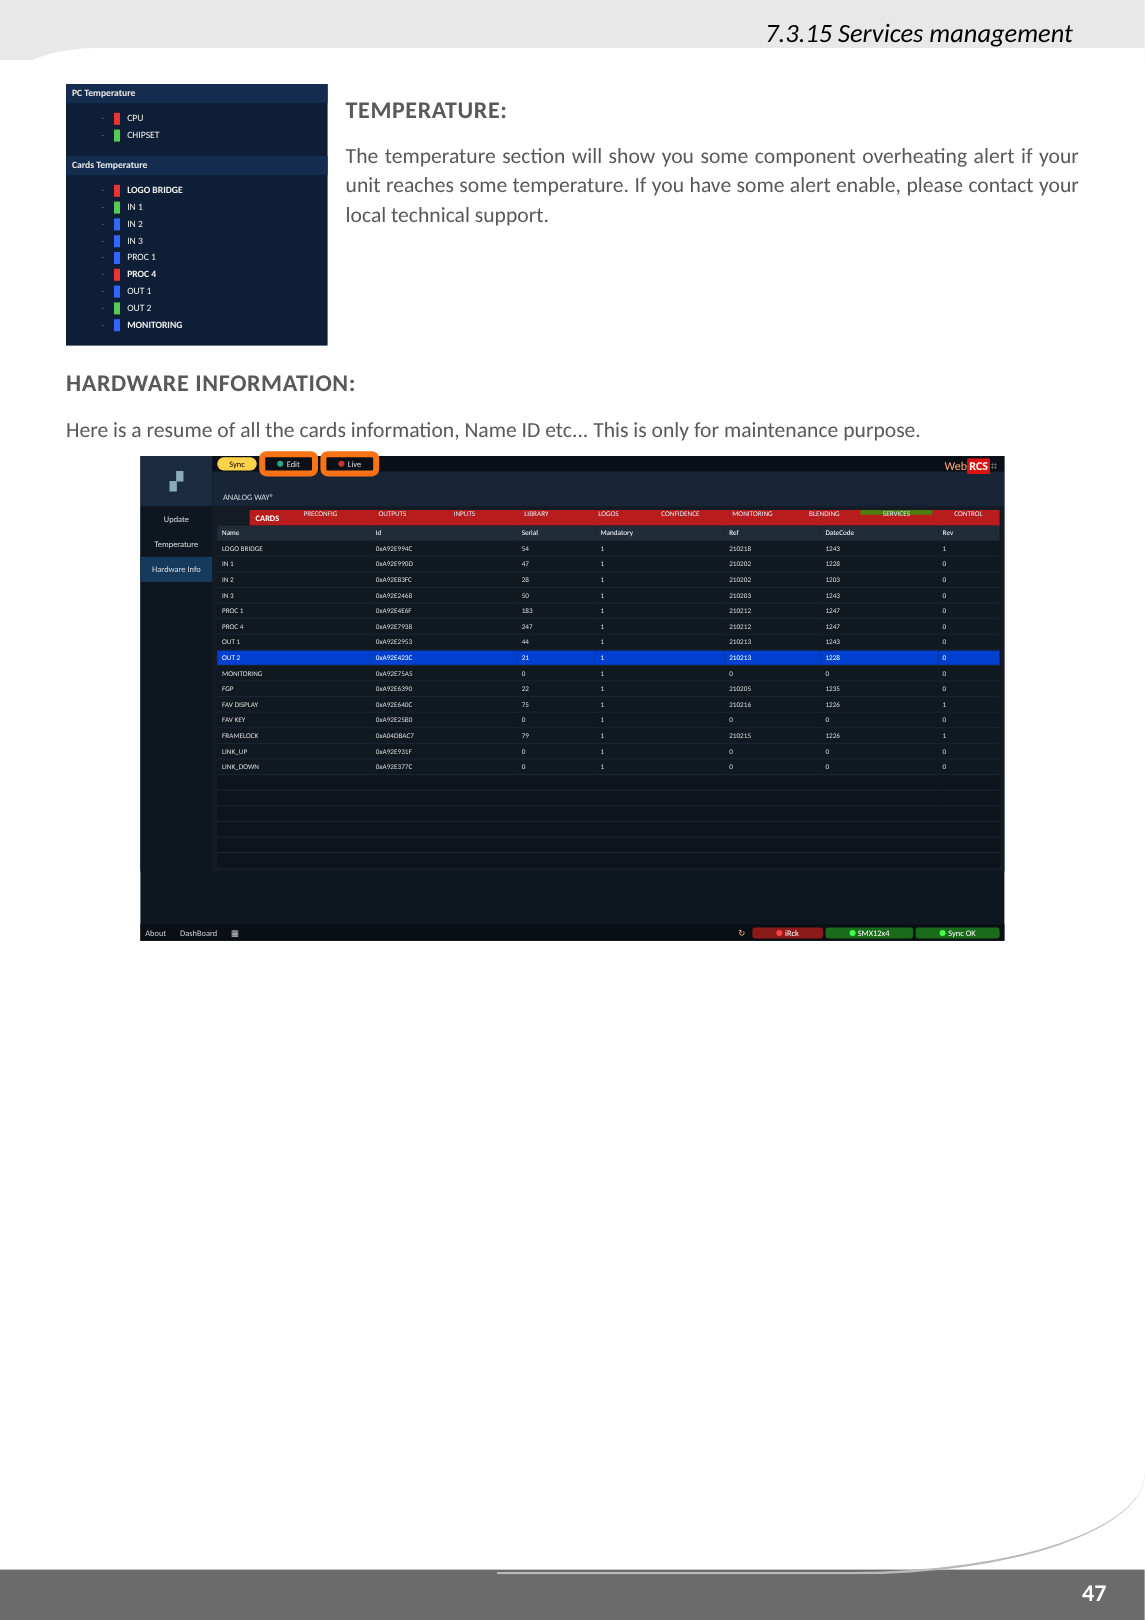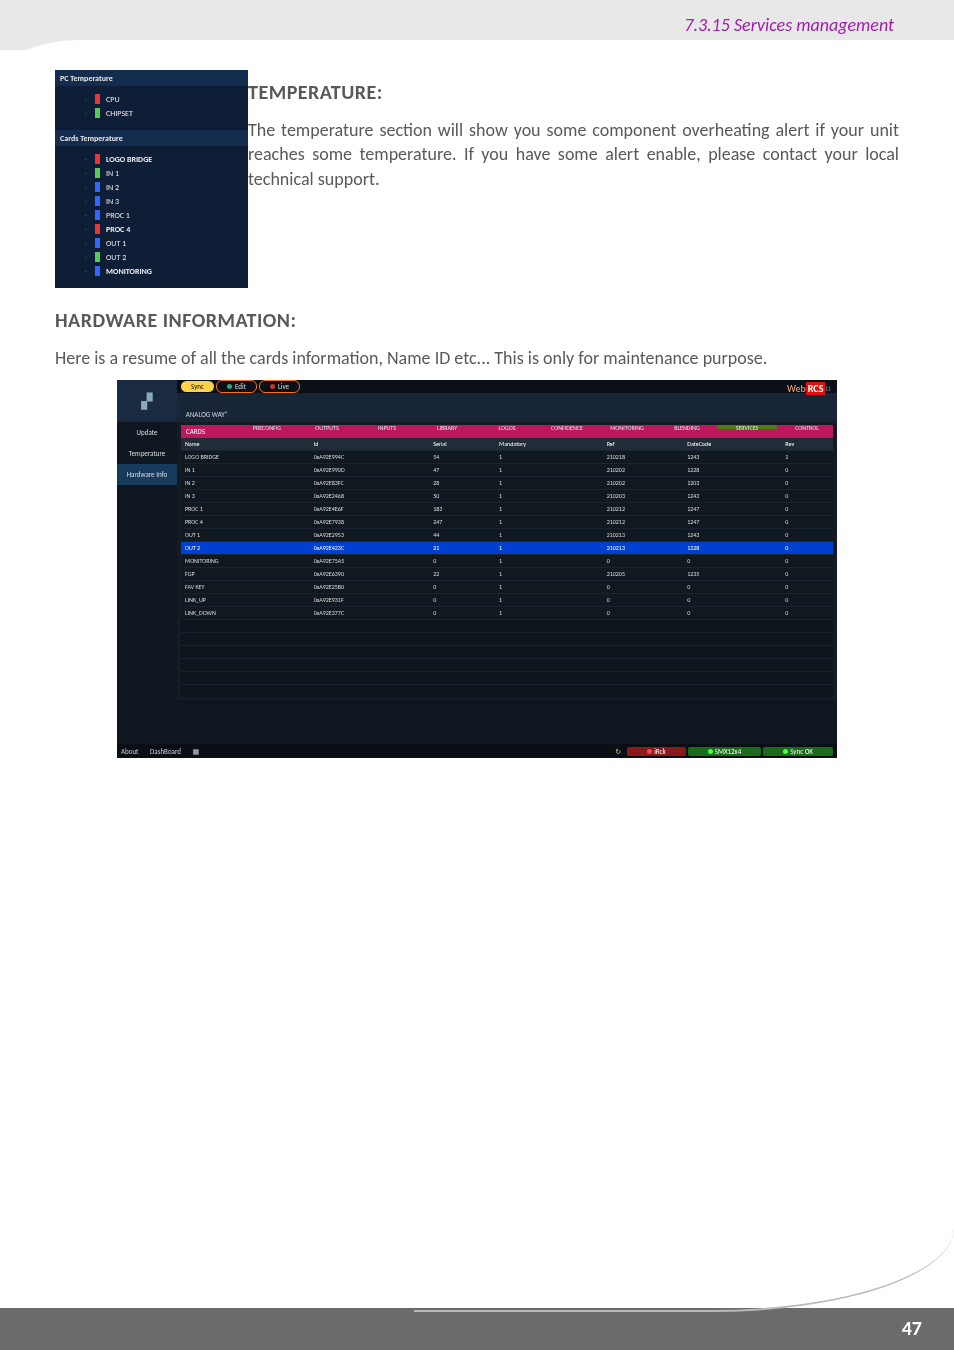--- a/index.html
+++ b/index.html
@@ -15,43 +15,44 @@
     height: 50px;
     background: #e8e8e8;
     position: relative;
     width: 100%;
   }
   .breadcrumb {
     position: absolute;
     right: 60px;
     top: 14px;
     font-style: italic;
-    color: #a21caf;
-    font-size: 18px;
+    color: #000000;
+    font-size: 22px;
   }
   .header-curve {
     position: absolute;
     left: 0;
     top: 50px;
     width: 100%;
     height: 40px;
     background: #fff;
     border-top-left-radius: 120px 60px;
     margin-top: -10px;
   }
   .content {
     padding: 20px 55px 0 55px;
     position: relative;
   }
   .temp-row { display: flex; }
   .temp-panel {
     background: #0e1e36;
     color: #fff;
-    width: 193px;
+    width: 218px;
     font-size: 8px;
+    margin-right: 15px;
   }
   .panel-title {
     background: #142c4d;
     color: #e8e8e8;
     padding: 3px 5px;
     font-weight: bold;
     font-size: 8px;
   }
   .panel-body { padding: 6px 8px 10px 28px; }
   .item-line {
@@ -100,21 +101,21 @@
   .app-logo {
     width:60px; height:42px; background:#1a2a40;
     display:flex; align-items:center; justify-content:center;
     position:relative;
   }
   .app-logo-inner { color:#8ab; font-weight:bold; font-size:14px; }
   .tab-strip { flex:1; background:#0b1018; display:flex; align-items:center; padding-left:4px; height:13px;}
   .pill { border-radius:6px; padding:1px 10px; font-size:7px; margin-right:2px; display:flex; align-items:center;}
   .pill .dot { width:5px;height:5px;border-radius:50%; margin-right:3px; display:inline-block;}
   .pill-setup { background:#ffd24a; color:#000; }
-  .pill-dark { background:#0b1018; color:#ddd; border:1px solid #f97316; }
+  .pill-dark { background:#0b1018; color:#ddd; border:5px solid #f97316; }
   .brand { position:absolute; right:6px; top:2px; font-size:10px; }
   .brand .web { color:#fa7; }
   .brand .rcs { background:#d11; color:#fff; padding:0 2px; font-weight:bold; }
   .brand .sq { color:#888; }
 
   .nav-row { display:flex; background:#182536; height:29px; }
   .nav-brand { width:60px; color:#cfd6e0; font-size:7px; display:flex; align-items:flex-end; justify-content:center; padding-bottom:3px;}
   .nav-cell {
     flex:1; text-align:center; color:#dbe3ed; font-size:6px;
     display:flex; flex-direction:column; align-items:center; justify-content:center;
@@ -122,21 +123,21 @@
   }
   .nav-cell.active { background:#4d7c0f; }
   .nav-icon { width:14px; height:10px; margin-bottom:1px; background:#2a3a50; border-radius:1px; }
   .nav-cell.active .nav-icon { background:#7a1010; }
 
   .app-body { display:flex; min-height:230px; }
   .side { width:60px; background:#0e1720; }
   .side-item { color:#ddd; font-size:7px; padding:6px 4px; text-align:center; }
   .side-item.active { background:#153a5b; }
   .main { flex:1; padding:3px 4px; background:#141b24; }
-  .cards-hdr { background:#be185d; color:#fff; font-weight:normal; font-size:7px; padding:2px 5px; }
+  .cards-hdr { background:#b91c1c; color:#fff; font-weight:bold; font-size:7px; padding:2px 5px;margin-left:27px; }
   table.cards { width:100%; border-collapse:collapse; font-size:6px; color:#ddd; }
   table.cards th { background:#212c39; color:#fff; text-align:left; padding:2px 4px; font-weight:normal;}
   table.cards td { background:#101820; padding:2px 4px; border-top:1px solid #1a2330; }
   tr.out2 td { background:#0040d0 !important; color:#fff; }
   tr.blank td { height:10px; background:#0e141c; }
 
   .app-footer { display:flex; background:#0a0f15; height:14px; align-items:center; padding:0 4px; font-size:7px; justify-content:space-between;margin-top:44px;}
   .foot-left span { color:#ccc; margin-right:10px; }
   .foot-right { display:flex; align-items:center; }
   .badge { padding:0 20px; border-radius:2px; margin-left:2px; display:flex; align-items:center; }
@@ -427,27 +428,45 @@
               <tr>
                 <td>FGP</td>
                 <td>0xA92E6390</td>
                 <td>22</td>
                 <td>1</td>
                 <td>210205</td>
                 <td>1235</td>
                 <td>0</td>
               </tr>
               <tr>
+                <td>FAV DISPLAY</td>
+                <td>0xA92E640C</td>
+                <td>75</td>
+                <td>1</td>
+                <td>210216</td>
+                <td>1226</td>
+                <td>1</td>
+              </tr>
+              <tr>
                 <td>FAV KEY</td>
                 <td>0xA92E25B0</td>
                 <td>0</td>
                 <td>1</td>
                 <td>0</td>
                 <td>0</td>
                 <td>0</td>
+              </tr>
+              <tr>
+                <td>FRAMELOCK</td>
+                <td>0xA04DBAC7</td>
+                <td>79</td>
+                <td>1</td>
+                <td>210215</td>
+                <td>1226</td>
+                <td>1</td>
               </tr>
               <tr>
                 <td>LINK_UP</td>
                 <td>0xA92E931F</td>
                 <td>0</td>
                 <td>1</td>
                 <td>0</td>
                 <td>0</td>
                 <td>0</td>
               </tr>

